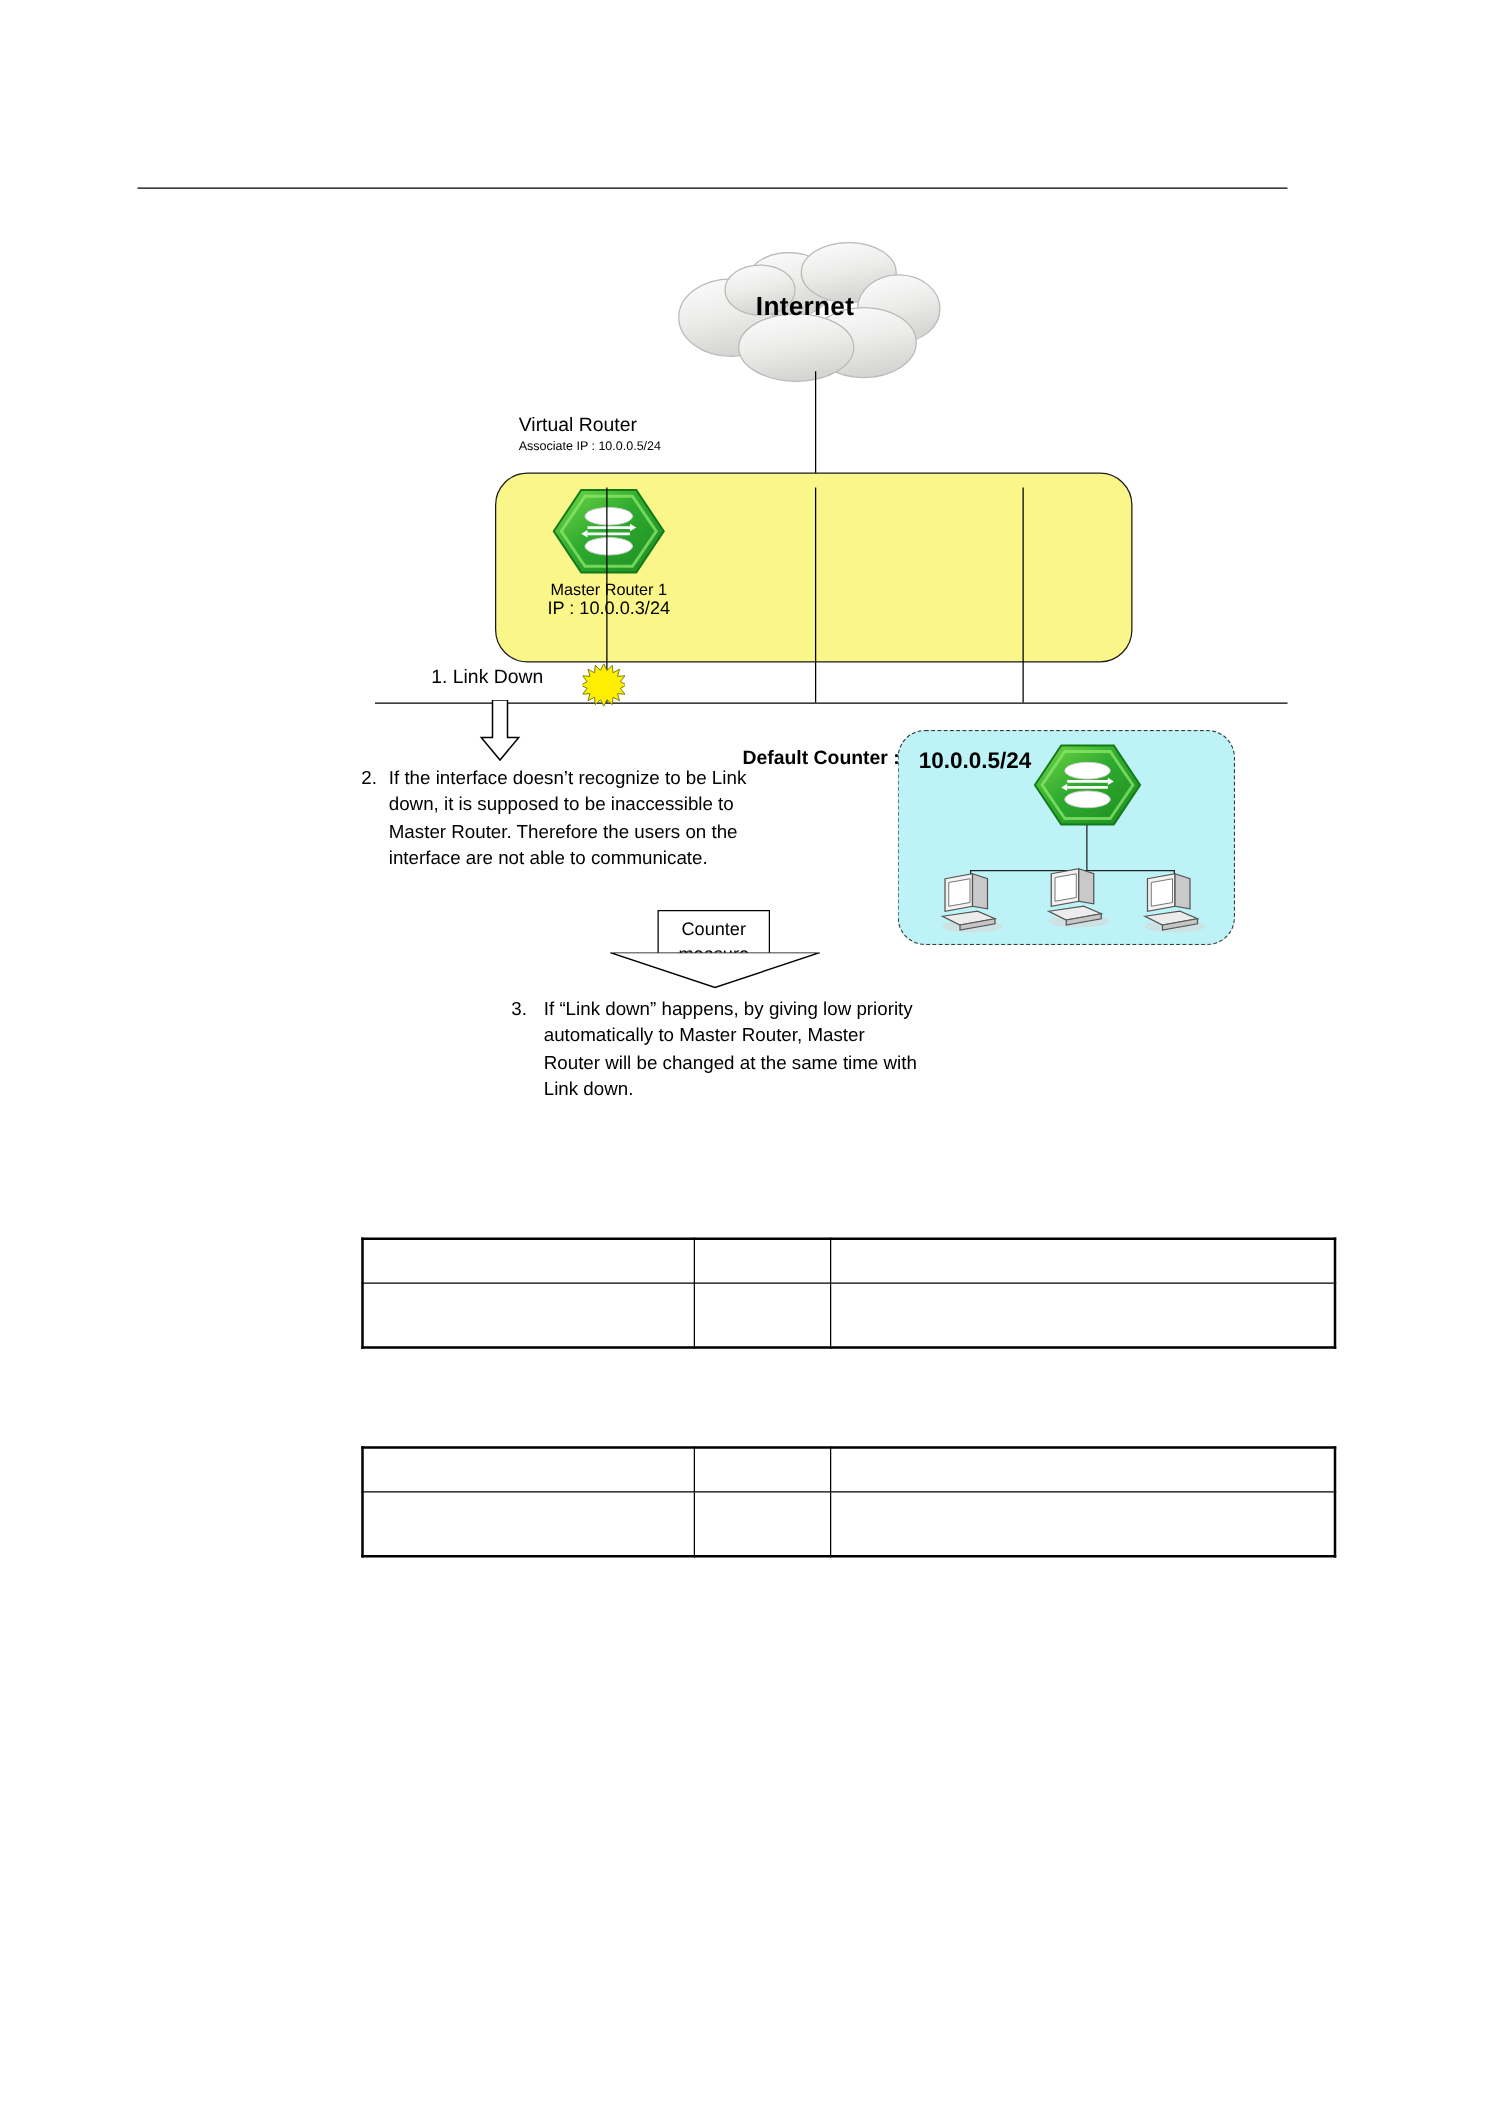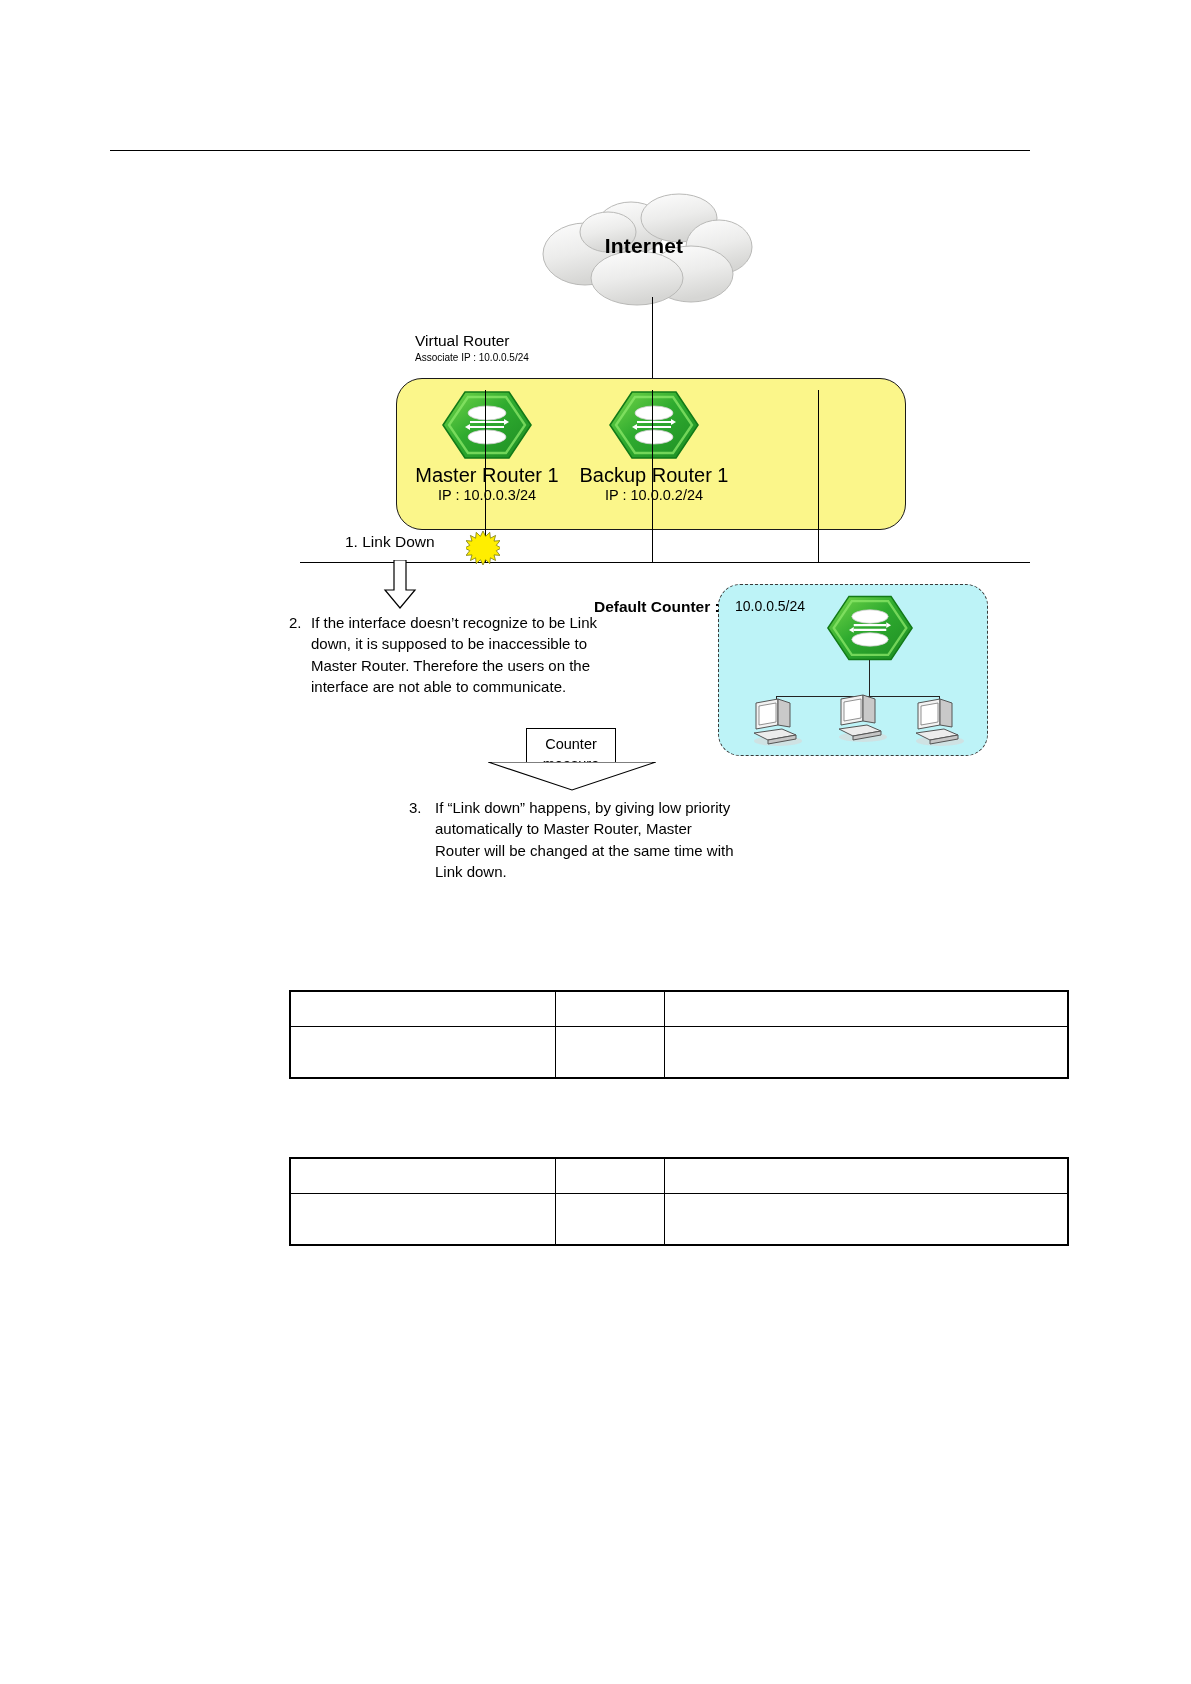--- a/index.html
+++ b/index.html
@@ -92,21 +92,21 @@
   .router-slot.s1 { left: 5px; }
   .router-slot.s2 { left: 172px; }
   .router-slot.s3 { left: 337px; }
   .hex-wrap {
     width: 92px;
     height: 72px;
     margin: 0 auto;
     position: relative;
   }
   .rname {
-    font-size: 20px;
+    font-size: 13px;
     margin-top: 3px;
     white-space: nowrap;
   }
   .rip {
     font-size: 14.5px;
     white-space: nowrap;
   }
 
   
   .bus {
@@ -209,22 +209,22 @@
     left: 594px;
     top: 598px;
     font-size: 15.5px;
     font-weight: bold;
     white-space: nowrap;
   }
   .gw-ip {
     position: absolute;
     left: 735px;
     top: 598px;
-    font-size: 14px;
-    font-weight: normal;
+    font-size: 18px;
+    font-weight: bold;
     white-space: nowrap;
   }
   .gw-hex {
     position: absolute;
     left: 826px;
     top: 593px;
     width: 88px;
     height: 70px;
   }
   .pc {
@@ -314,38 +314,20 @@
             <line x1="29" y1="38" x2="63" y2="38"></line>
           </g>
           <polygon points="63,30 68,33 63,36" fill="#ffffff"></polygon>
           <polygon points="29,35 24,38 29,41" fill="#ffffff"></polygon>
         </svg>
       </div>
       <div class="rname">Master Router 1</div>
       <div class="rip">IP : 10.0.0.3/24</div>
     </div>
 
-    <div class="router-slot s2">
-      <div class="hex-wrap">
-        <svg width="92" height="72" viewBox="0 0 92 72">
-          <polygon points="24,3 68,3 90,36 68,69 24,69 2,36" fill="url(#hx1)" stroke="#127a18" stroke-width="1.6"></polygon>
-          <polygon points="27,8 65,8 84,36 65,64 27,64 8,36" fill="none" stroke="#8ce86a" stroke-width="2.4" opacity="0.75"></polygon>
-          <ellipse cx="46" cy="24" rx="19" ry="7" fill="#ffffff" stroke="#cfcfcf" stroke-width="0.8"></ellipse>
-          <ellipse cx="46" cy="48" rx="19" ry="7" fill="#ffffff" stroke="#cfcfcf" stroke-width="0.8"></ellipse>
-          <g stroke="#ffffff" stroke-width="2.2" fill="none">
-            <line x1="29" y1="33" x2="63" y2="33"></line>
-            <line x1="29" y1="38" x2="63" y2="38"></line>
-          </g>
-          <polygon points="63,30 68,33 63,36" fill="#ffffff"></polygon>
-          <polygon points="29,35 24,38 29,41" fill="#ffffff"></polygon>
-        </svg>
-      </div>
-      <div class="rname">Backup Router 1</div>
-      <div class="rip">IP : 10.0.0.2/24</div>
-    </div>
 
   </div>
 
   <div class="line vline" style="left:485px; top:390px; height:172px;"></div>
   <div class="line vline" style="left:652px; top:390px; height:172px;"></div>
   <div class="line vline" style="left:818px; top:390px; height:172px;"></div>
 
   <div class="bus"></div>
 
   <div class="linkdown-label">1. Link Down</div>

